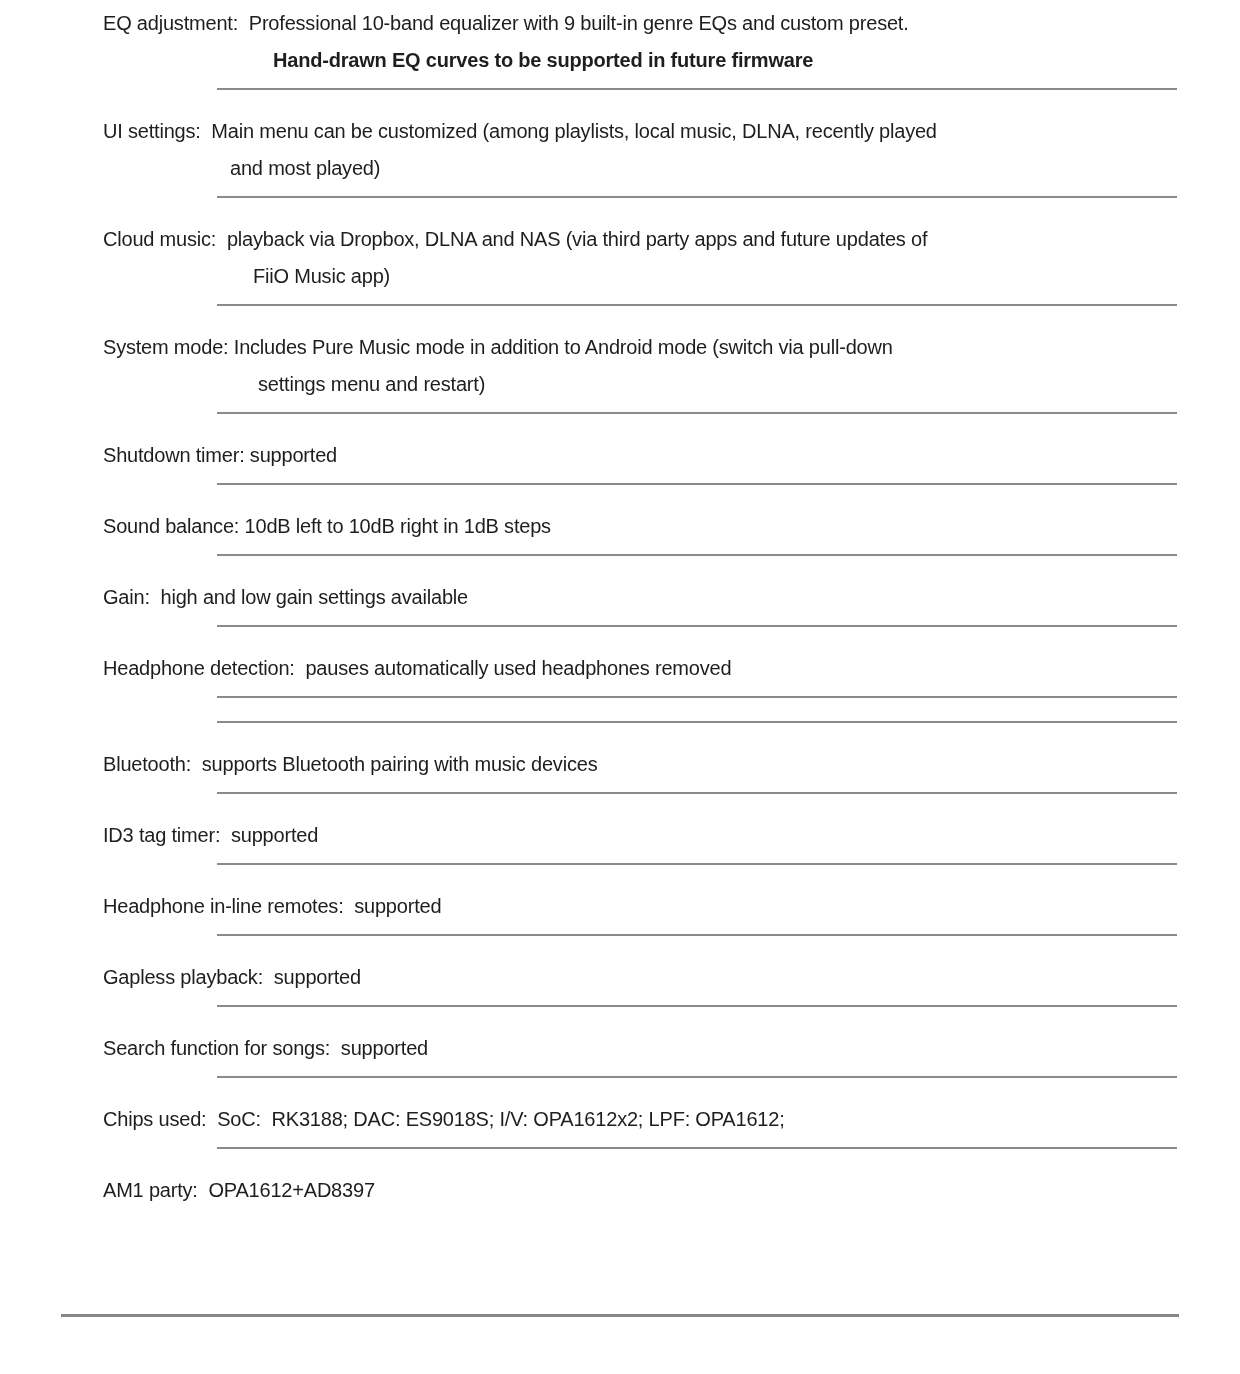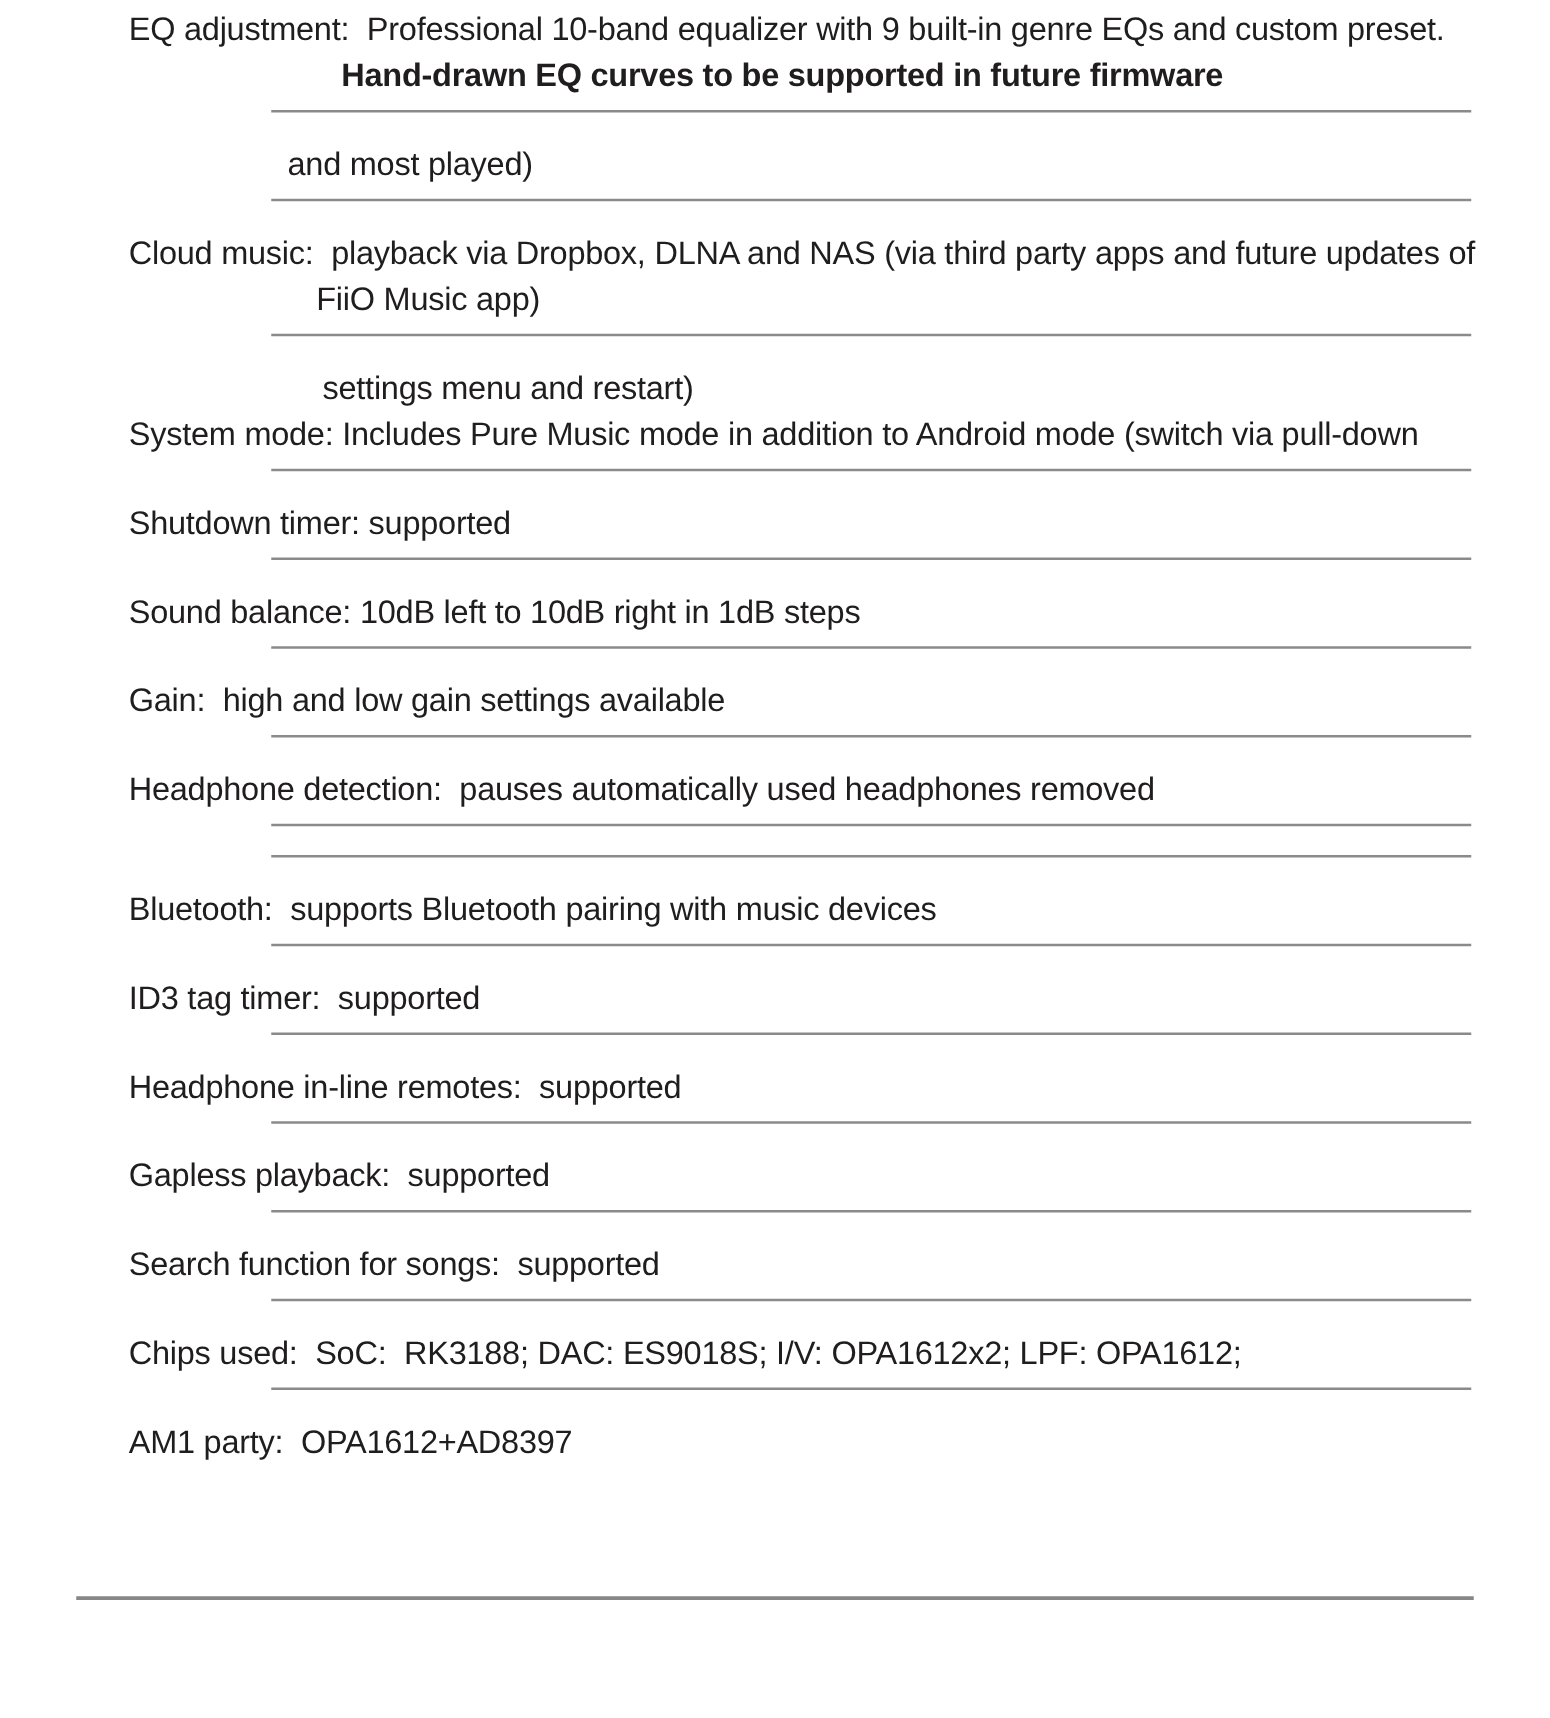--- a/index.html
+++ b/index.html
@@ -15,21 +15,21 @@
     color: #1f1d1e;
   }
   .page {
     padding-top: 5px;
     position: relative;
     width: 1240px;
     height: 1369px;
   }
   .line {
     margin-left: 103px;
-    font-size: 26px;
+    font-size: 20px;
     line-height: 37px;
     white-space: pre;
     letter-spacing: -0.2px;
   }
   
   .ind-eq     { margin-left: 273px; font-weight: bold; }
   .ind-ui     { margin-left: 230px; }
   .ind-cloud  { margin-left: 253px; }
   .ind-system { margin-left: 258px; }
 
@@ -52,33 +52,34 @@
 
 <div class="page">
 
   <div class="row">
     <div class="line">EQ adjustment:  Professional 10-band equalizer with 9 built-in genre EQs and custom preset.</div>
     <div class="line ind-eq">Hand-drawn EQ curves to be supported in future firmware</div>
   </div>
   <hr class="divider">
 
   <div class="row">
+    <div class="line">UI settings:  Main menu can be customized (among playlists, local music, DLNA, recently played</div>
     <div class="line ind-ui">and most played)</div>
   </div>
   <hr class="divider">
 
   <div class="row">
     <div class="line">Cloud music:  playback via Dropbox, DLNA and NAS (via third party apps and future updates of</div>
     <div class="line ind-cloud">FiiO Music app)</div>
   </div>
   <hr class="divider">
 
   <div class="row">
+    <div class="line">System mode: Includes Pure Music mode in addition to Android mode (switch via pull-down</div>
     <div class="line ind-system">settings menu and restart)</div>
-    <div class="line">System mode: Includes Pure Music mode in addition to Android mode (switch via pull-down</div>
   </div>
   <hr class="divider">
 
   <div class="row">
     <div class="line">Shutdown timer: supported</div>
   </div>
   <hr class="divider">
 
   <div class="row">
     <div class="line">Sound balance: 10dB left to 10dB right in 1dB steps</div>

